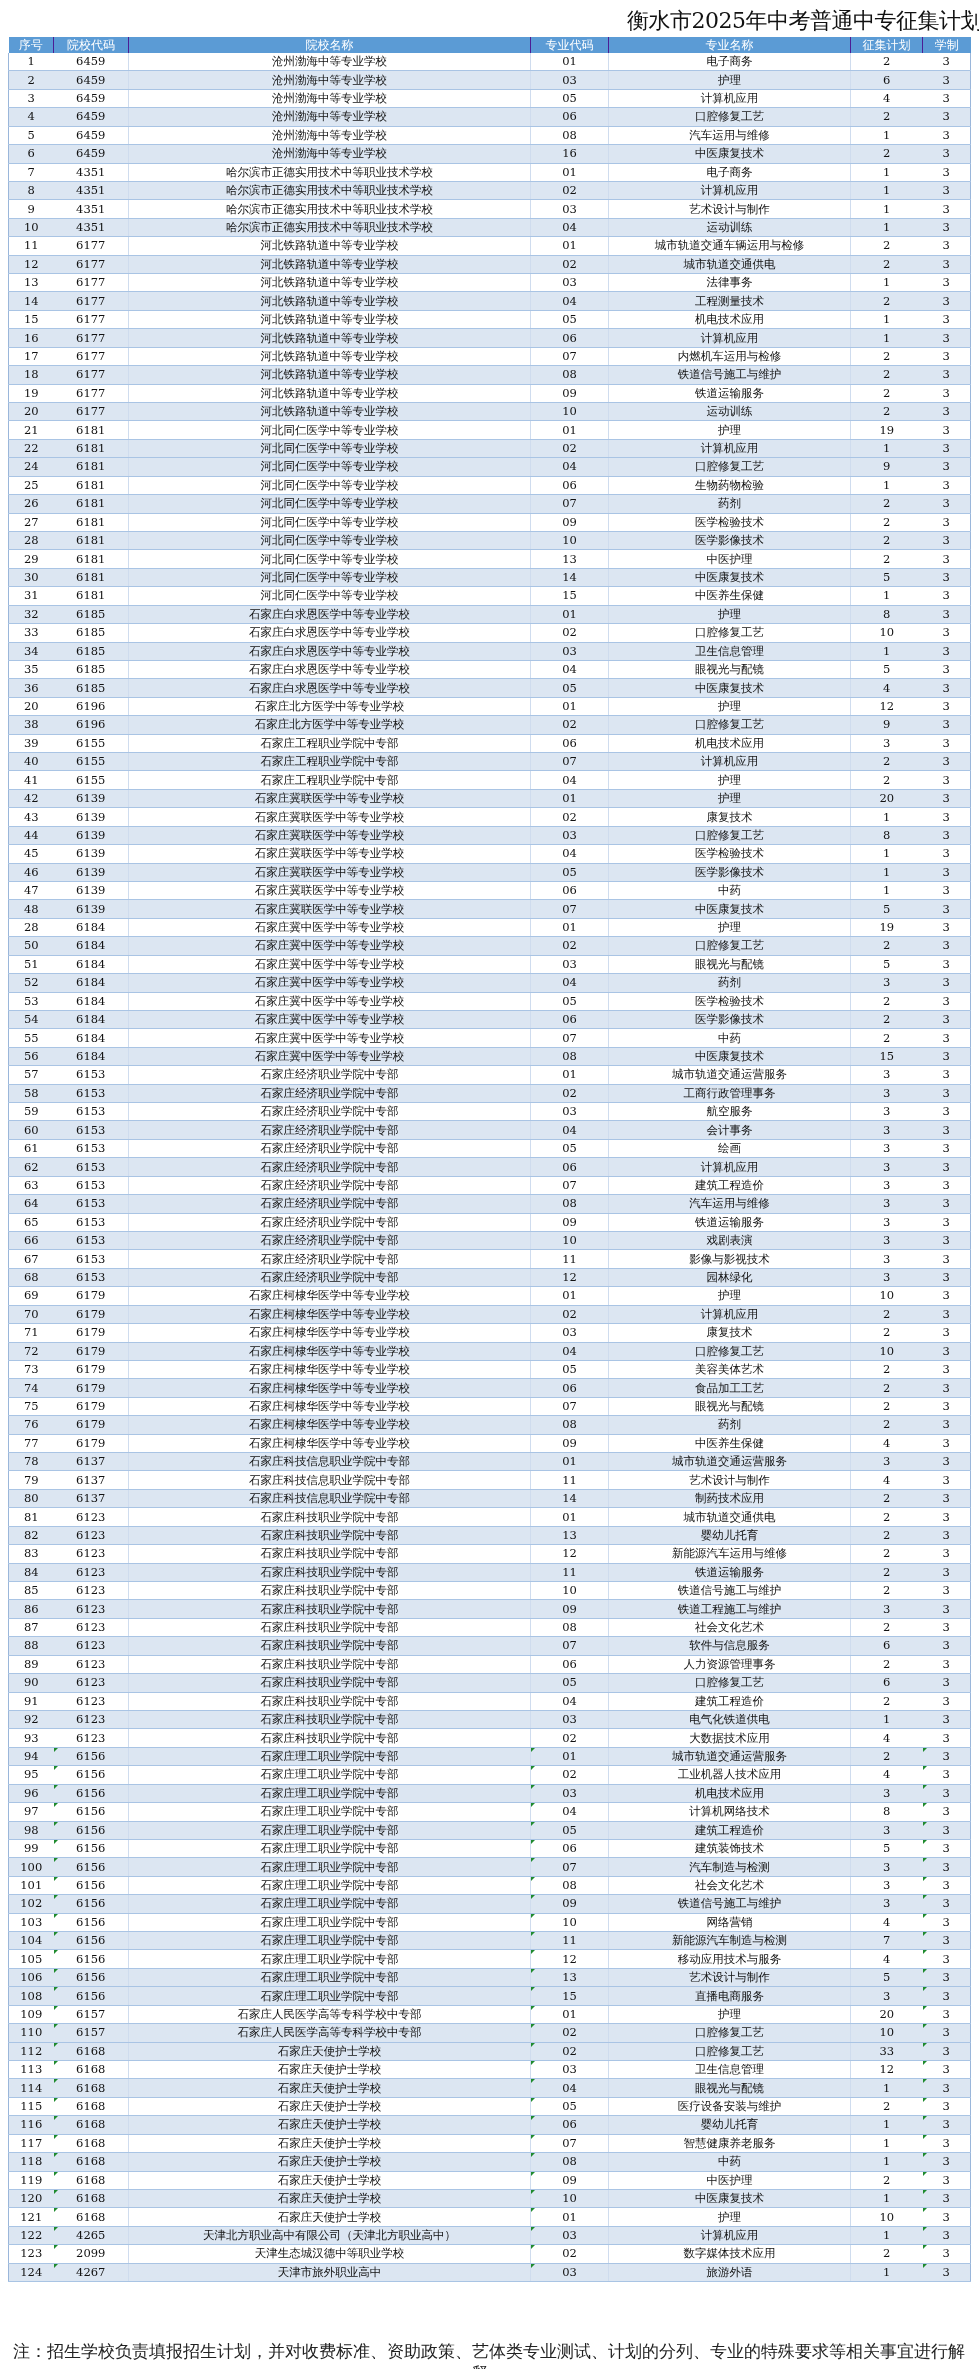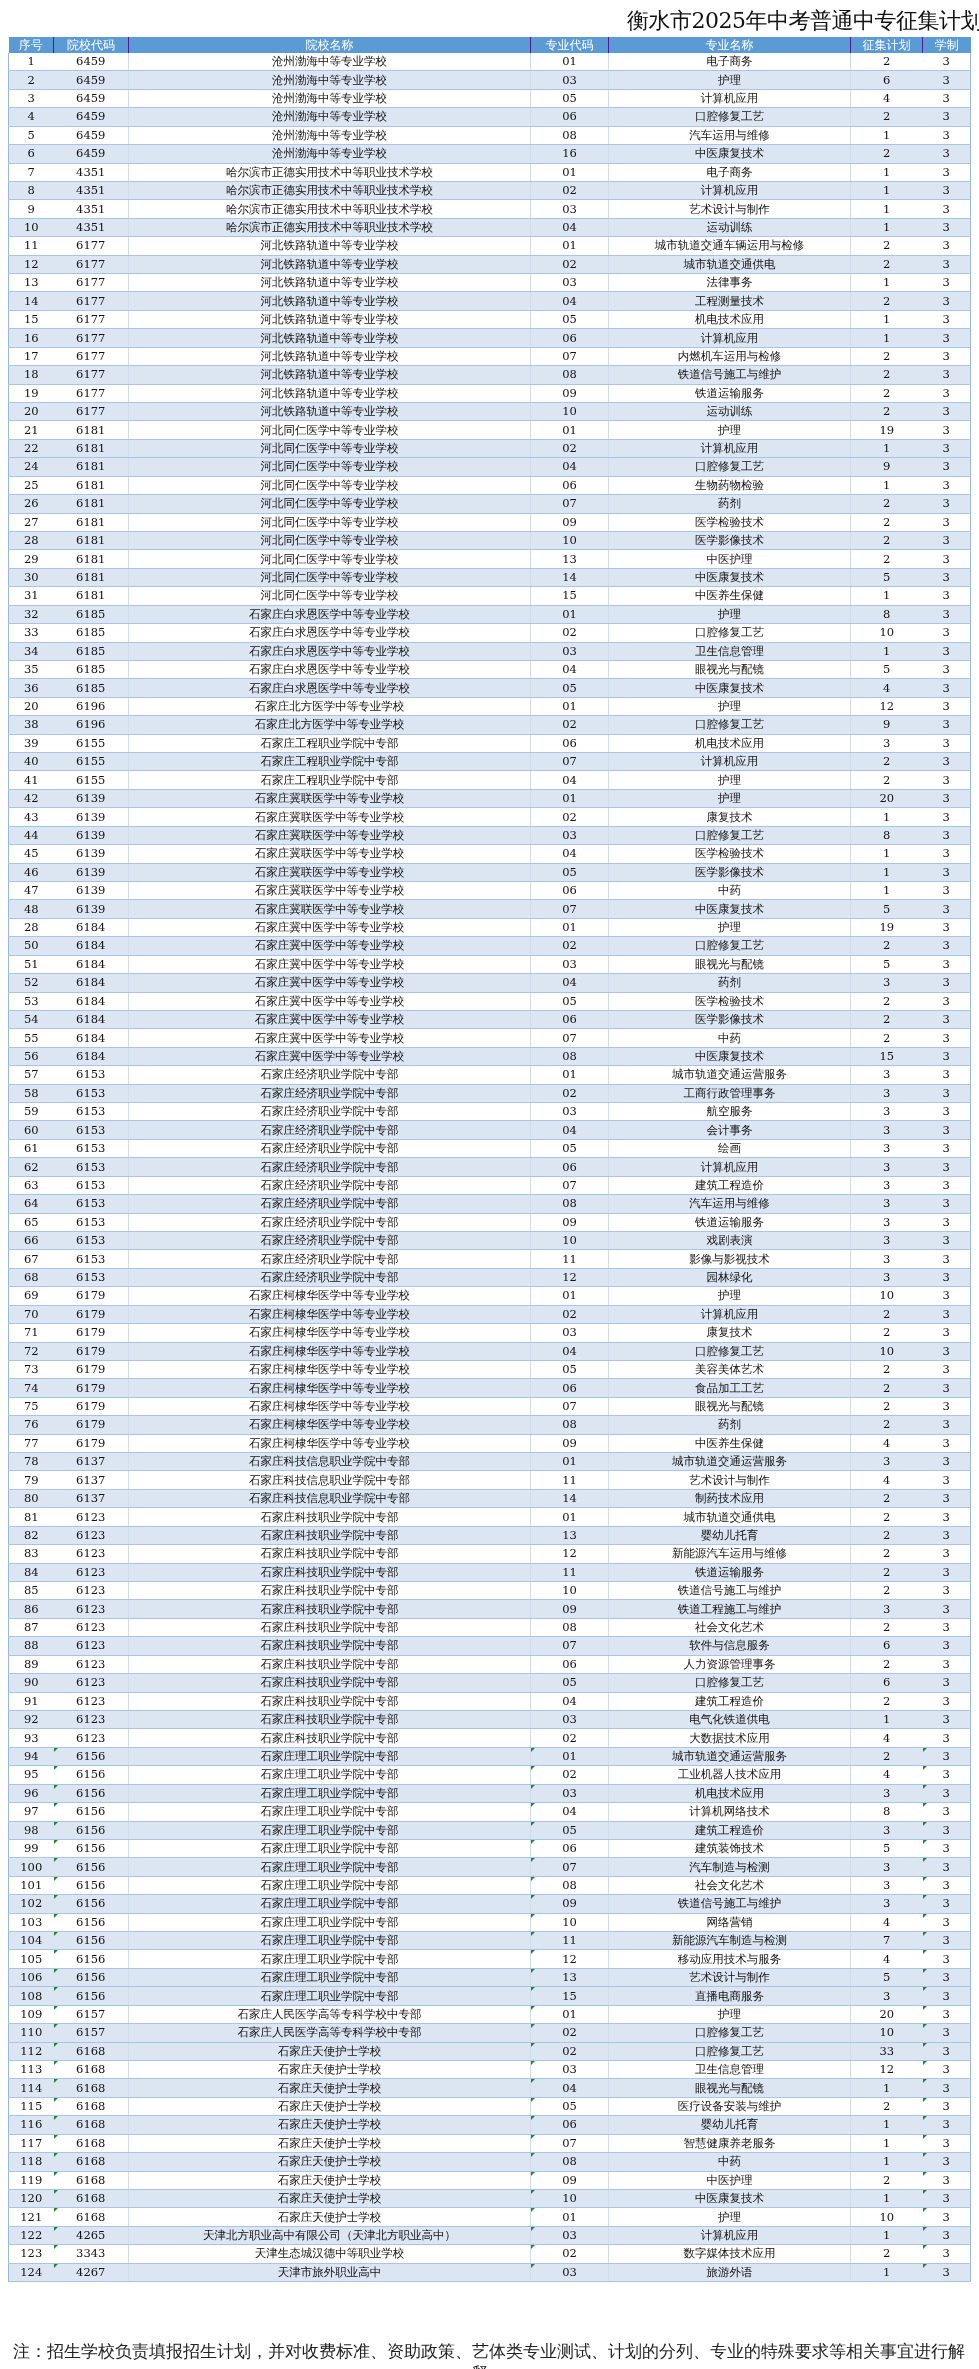--- a/index.html
+++ b/index.html
@@ -1110,21 +1110,21 @@
         <td class="first">122</td>
         <td class="tri">4265</td>
         <td class="sep">天津北方职业高中有限公司（天津北方职业高中）</td>
         <td class="sep tri">03</td>
         <td class="sep">计算机应用</td>
         <td class="sep">1</td>
         <td class="last tri">3</td>
       </tr>
       <tr class="odd">
         <td class="first">123</td>
-        <td class="tri">3343</td>
+        <td class="tri">2099</td>
         <td class="sep">天津生态城汉德中等职业学校</td>
         <td class="sep tri">02</td>
         <td class="sep">数字媒体技术应用</td>
         <td class="sep">2</td>
         <td class="last tri">3</td>
       </tr>
       <tr class="even">
         <td class="first">124</td>
         <td class="tri">4267</td>
         <td class="sep">天津市旅外职业高中</td>

